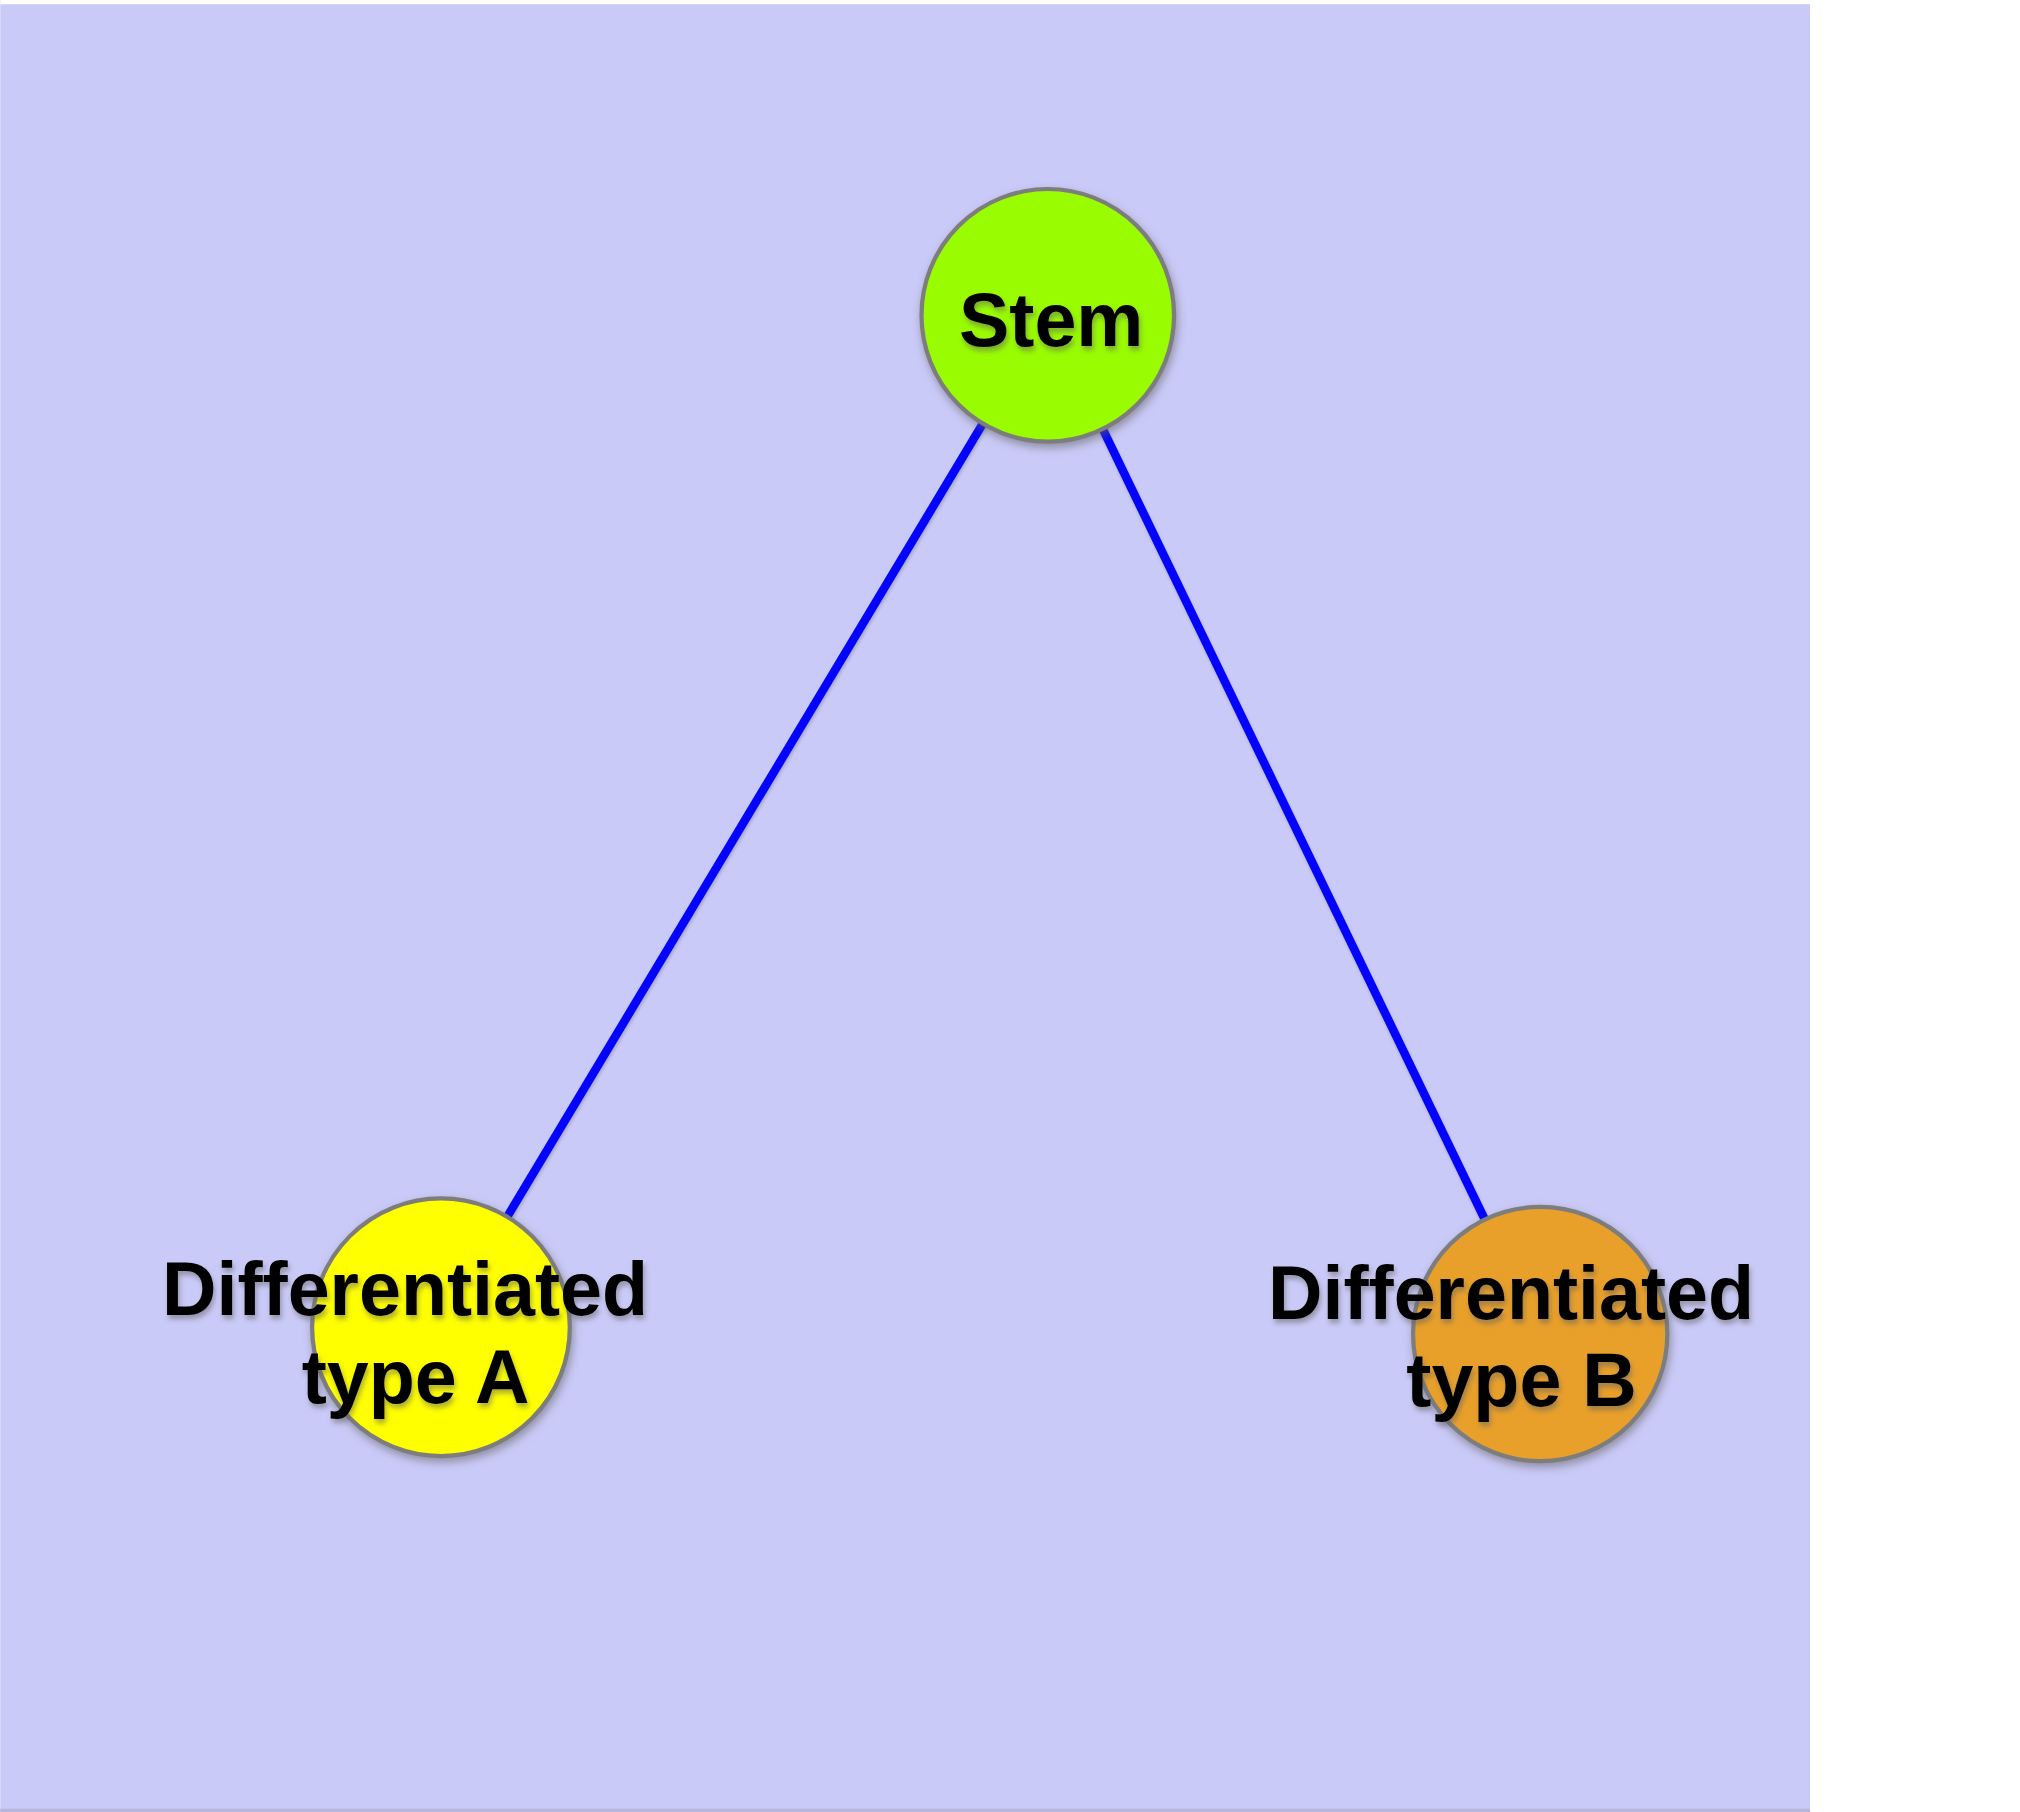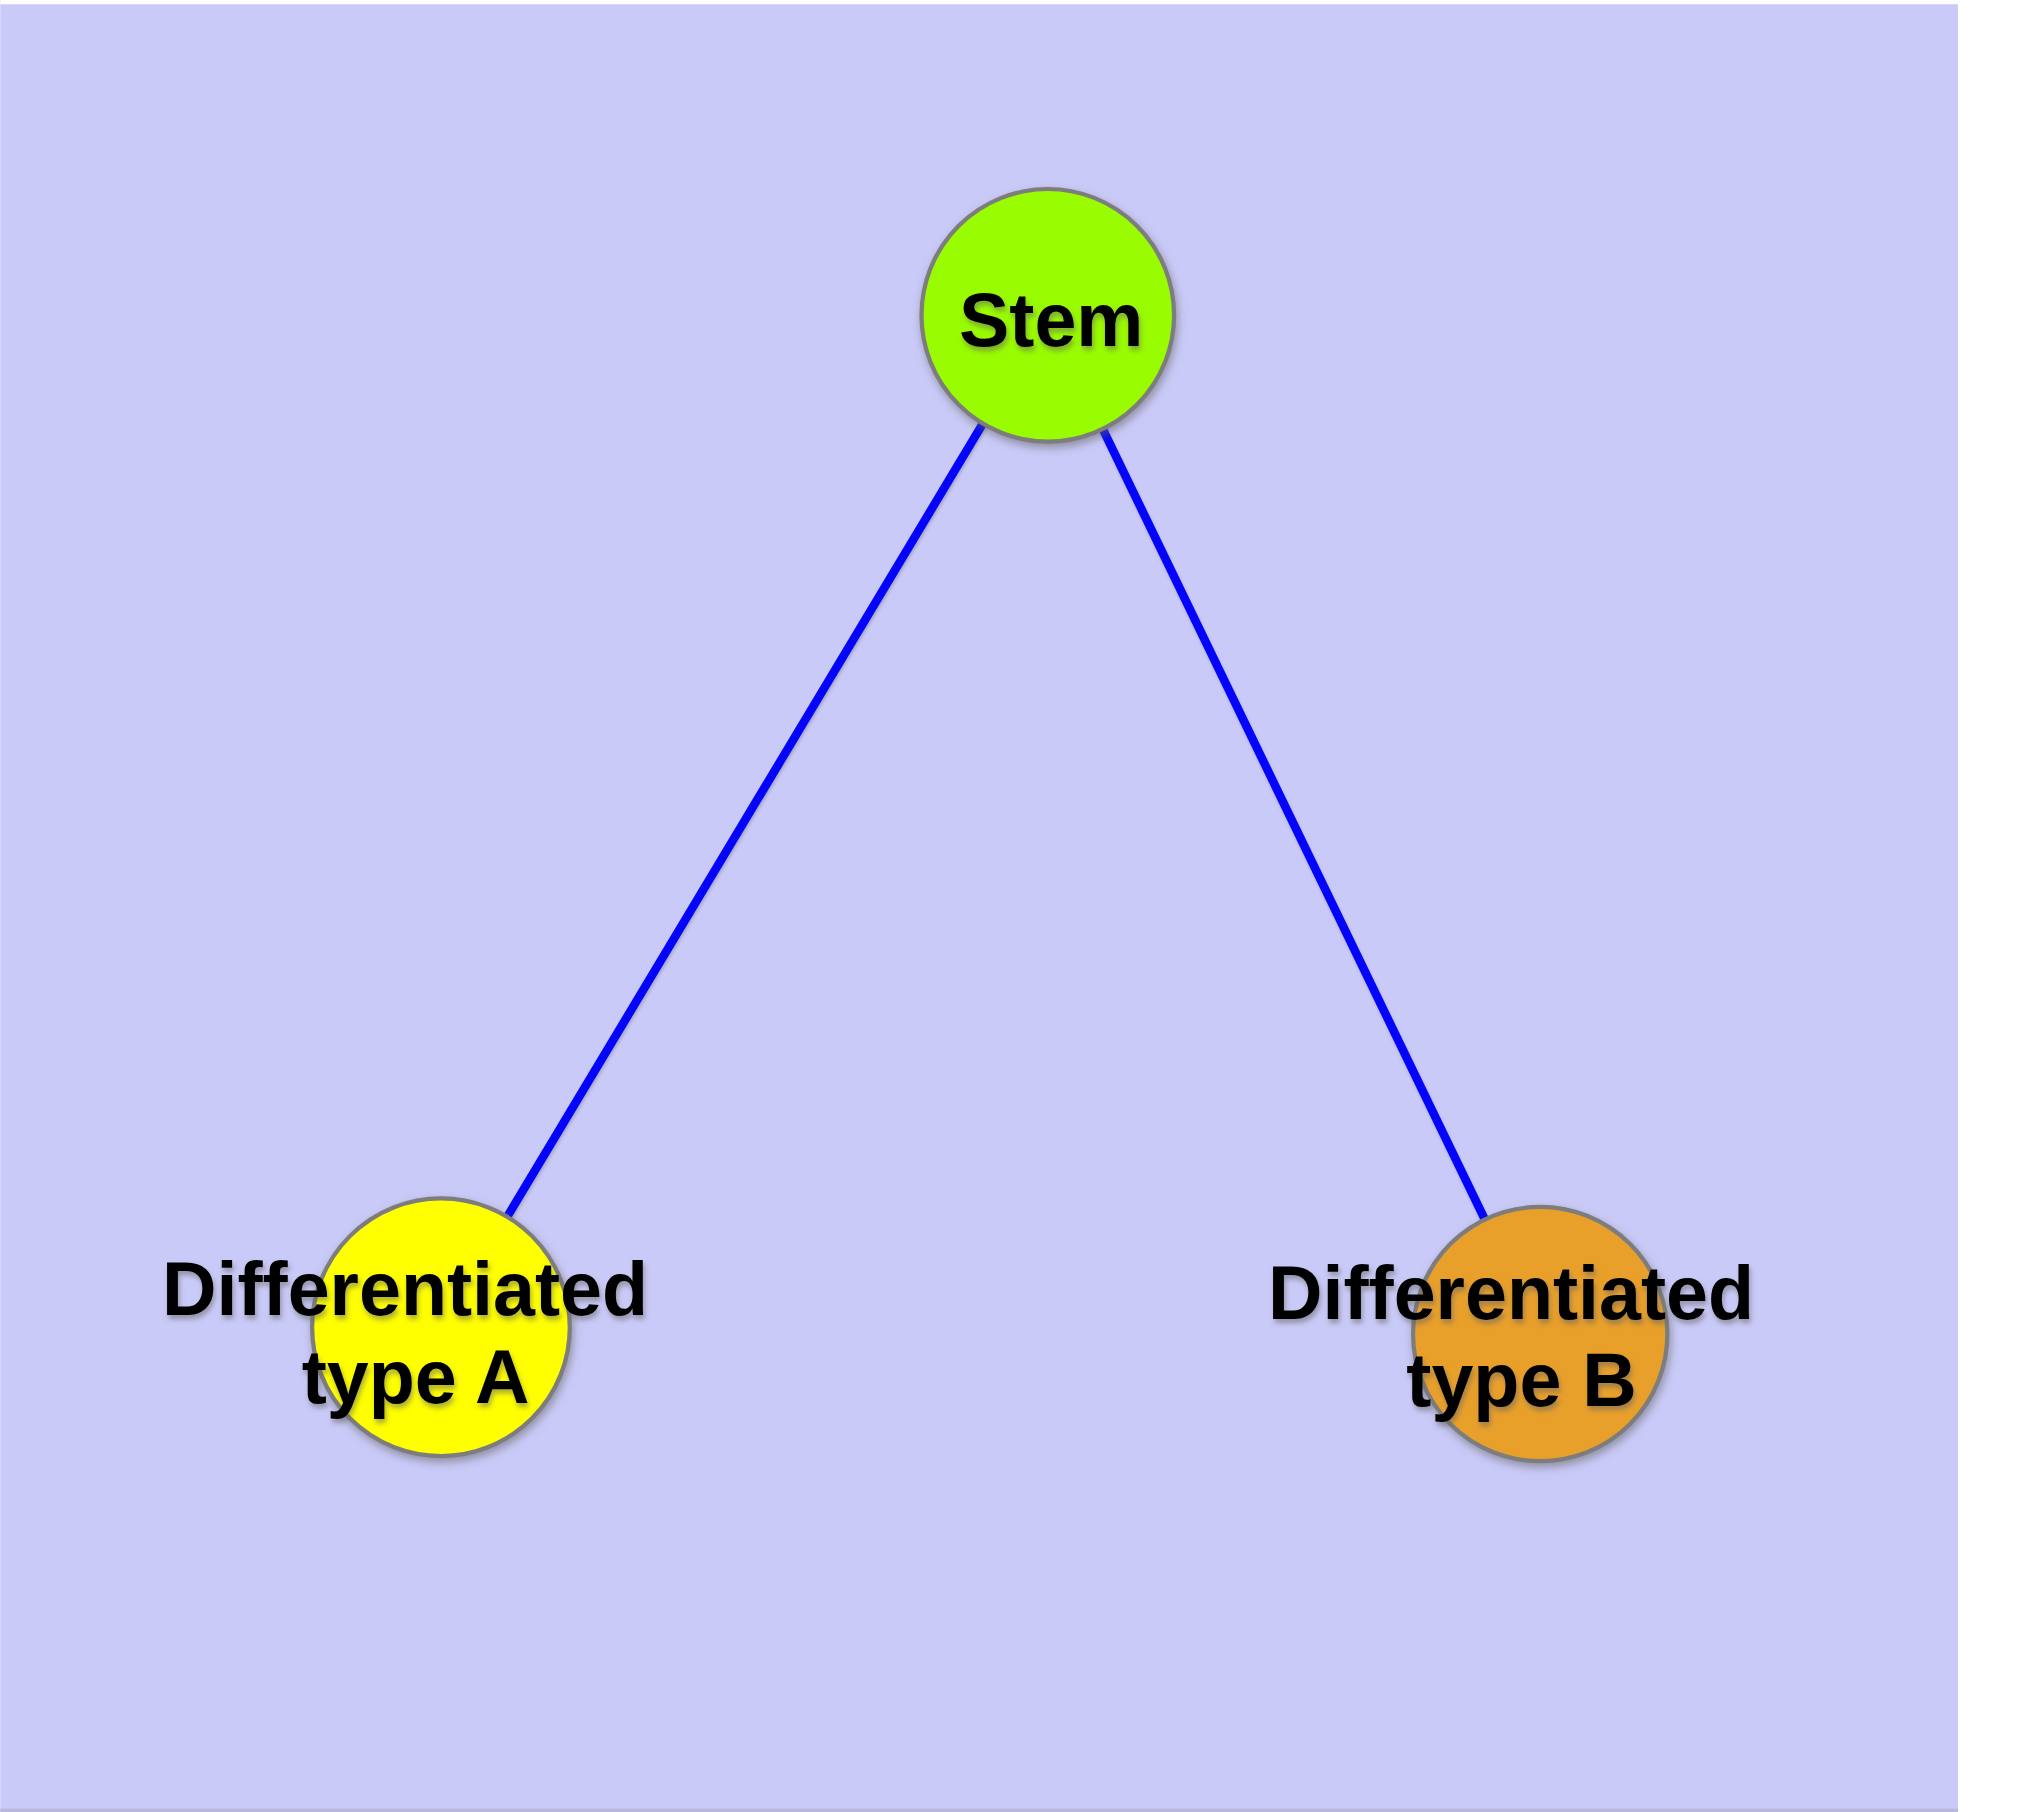--- a/index.html
+++ b/index.html
@@ -1,18 +1,18 @@
 <!DOCTYPE html>
 <html style="font-size:13.6px"><head>
 <meta charset="utf-8">
 <style>
   html, body { margin: 0; padding: 0; }
   .stage {
     position: relative;
-    width: 1958px;
+    width: 1810px;
     height: 1812px;
     overflow: hidden;
     font-family: "Liberation Sans", sans-serif;
   }
   svg { display: block; }
   .edge-line {
     stroke-width: 10px;
     stroke-linecap: butt;
     filter: drop-shadow(1px 3px 2px rgba(96,96,96,0.35));
   }

